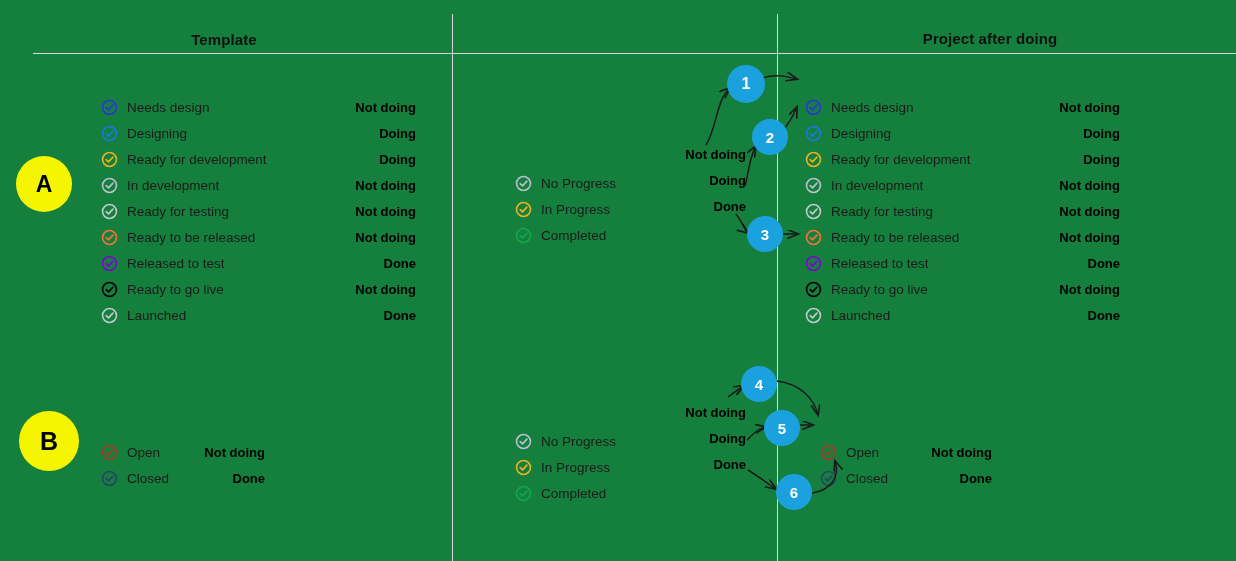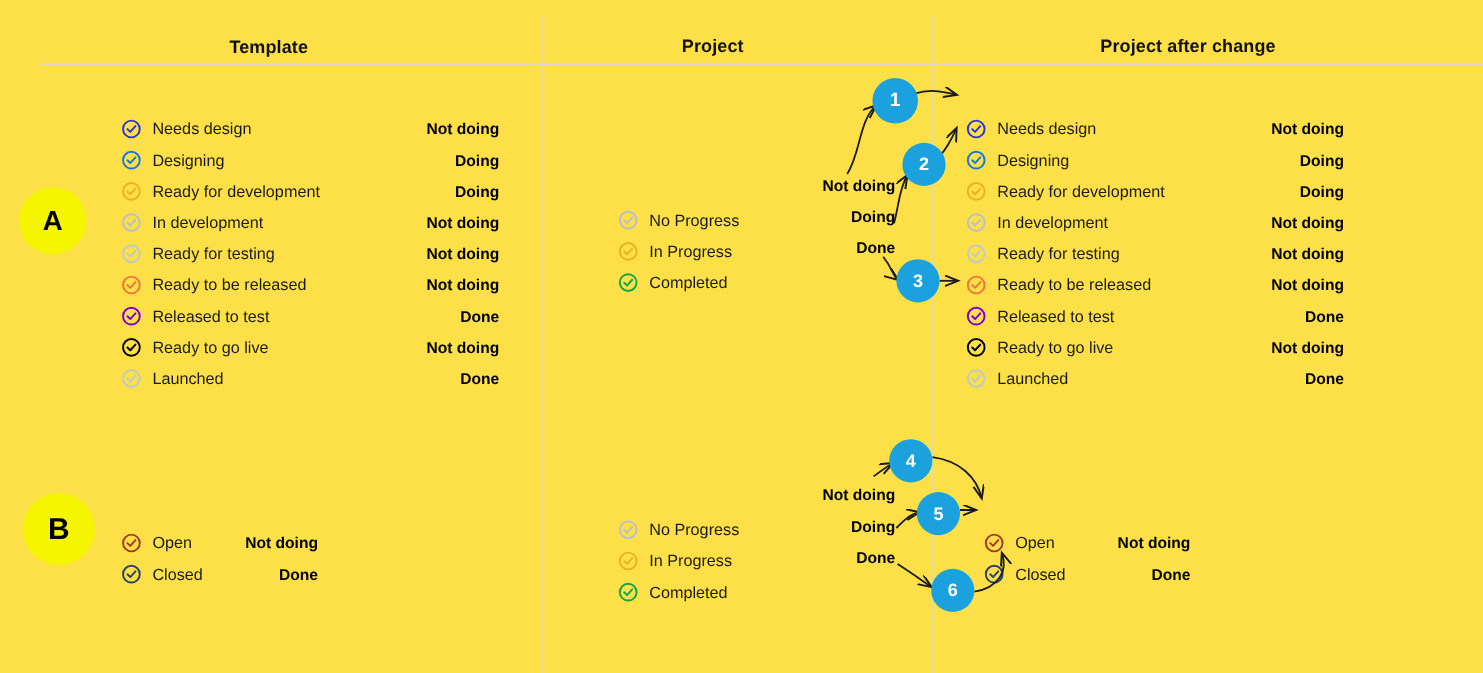--- a/index.html
+++ b/index.html
@@ -5,21 +5,21 @@
   * { box-sizing: border-box; }
   html, body {
     margin: 0; padding: 0;
     background: #ffffff;
     font-family: "Liberation Sans", sans-serif;
   }
   #root {
     position: relative;
     width: 1236px;
     height: 561px;
-    background: #fde047;
+    background: #15803d;
     overflow: hidden;
   }
 
   
   .vline {
     position: absolute;
     width: 1px;
     background: #d6d6d6;
   }
   .hline {
@@ -123,22 +123,21 @@
 <body>
 
 <div id="root">
 
   <div class="vline" style="left:452px; top:14px; height:547px;"></div>
   <div class="vline" style="left:777px; top:14px; height:547px;"></div>
 
   <div class="hline" style="left:33px; top:53px; width:1203px;"></div>
 
   <div class="col-head" style="left:104px; top:31px; width:240px;">Template</div>
-  <div class="col-head" style="left:474px; top:30px; width:240px;">Project</div>
-  <div class="col-head" style="left:870px; top:30px; width:240px;">Project after change</div>
+  <div class="col-head" style="left:870px; top:30px; width:240px;">Project after doing</div>
 
   <div class="marker" style="left:16px; top:156px; width:56px; height:56px; font-size:23px;">A</div>
   <div class="marker" style="left:19px; top:411px; width:60px; height:60px; font-size:25px;">B</div>
 
   <div class="list" style="left:101px; top:66px; width:320px;">
     <div class="row">
       <span class="ico"><svg viewBox="0 0 20 20" width="17" height="17">
             <circle cx="10" cy="10" r="8.2" fill="none" stroke="#2B34D6" stroke-width="1.9"></circle>
             <path d="M6.1 10.1 L8.9 12.8 L14.0 7.2" fill="none" stroke="#2B34D6" stroke-width="1.9" stroke-linecap="round" stroke-linejoin="round"></path>
           </svg></span>

